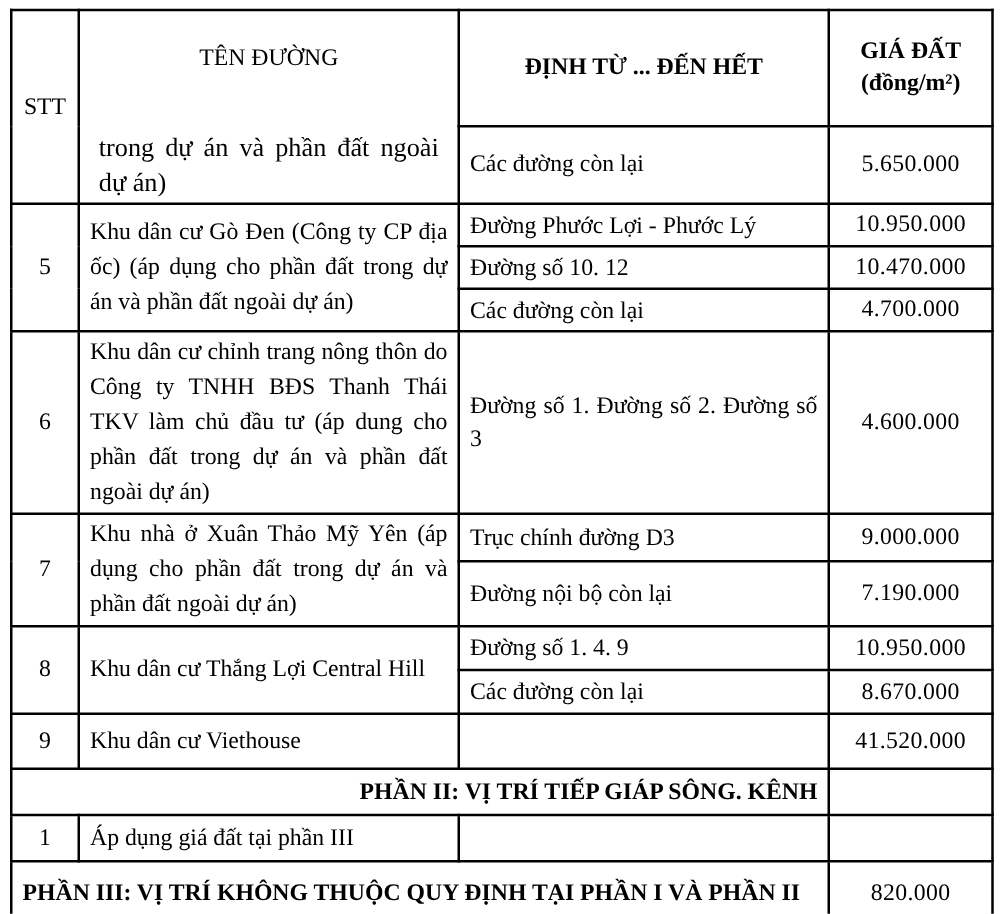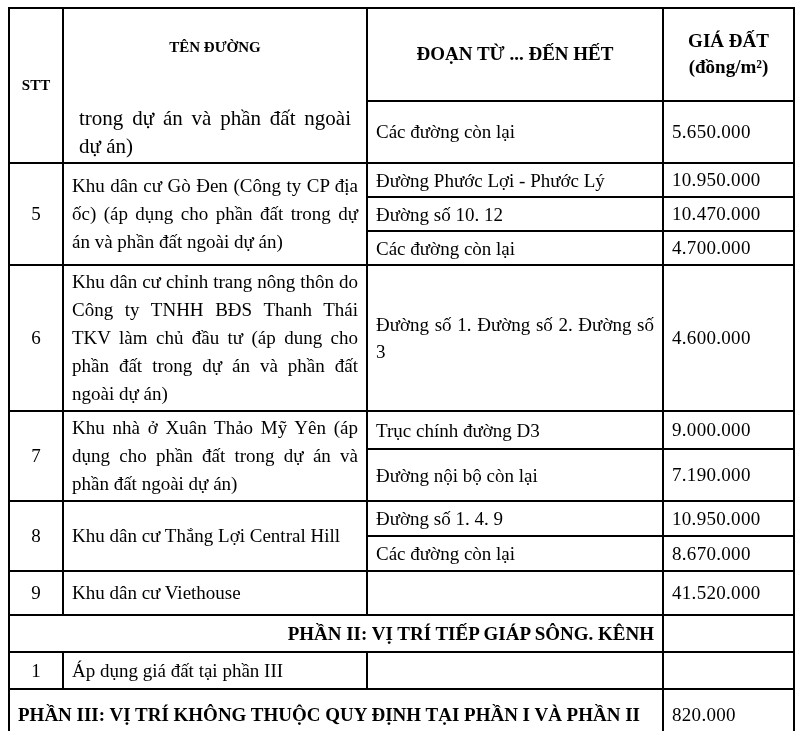--- a/index.html
+++ b/index.html
@@ -27,35 +27,35 @@
     font-size: 19px;
     vertical-align: middle;
     padding: 2px 8px;
     overflow: hidden;
     box-sizing: border-box;
   }
   
   .c-stt  { text-align: center; padding: 0 2px; }
   .c-name { text-align: justify; line-height: 28px; padding: 2px 7px; margin-left: 38px; }
   .c-seg  { text-align: justify; line-height: 27px; padding: 2px 8px; }
-  .c-price{ padding: 0 4px; letter-spacing: 0.3px; }
+  .c-price{ text-align: center; padding: 0 4px; letter-spacing: 0.3px; }
   
   .head {
     font-weight: bold;
     text-align: center;
     line-height: 26px;
   }
   .merged-top { vertical-align: top; padding: 0; }
   .hdr-box {
     height: 72px;
     display: flex;
     align-items: center;
     justify-content: center;
-    font-weight: bold;
-    font-size: 15px;
+    font-weight: normal;
+    font-size: 19px;
   }
   .cont-text {
     text-align: justify;
     line-height: 28px;
     padding: 1px 7px 0 7px;
     font-size: 21px;
     margin-top: 20px;
   }
   
   .part-title {
@@ -96,21 +96,21 @@
 
     <tbody>
         <tr class="h-head">
       <td class="merged-top" rowspan="2">
         <div class="hdr-box">STT</div>
       </td>
       <td class="merged-top" rowspan="2">
         <div class="hdr-box">TÊN ĐƯỜNG</div>
         <div class="cont-text">trong dự án và phần đất ngoài dự án)</div>
       </td>
-      <td class="head">ĐOẠN TỪ ... ĐẾN HẾT</td>
+      <td class="head">ĐỊNH TỪ ... ĐẾN HẾT</td>
       <td class="head">
         <div>GIÁ ĐẤT</div>
         <div>(đồng/m²)</div>
       </td>
     </tr>
 
     <tr class="h-cont">
       <td class="c-seg">Các đường còn lại</td>
       <td class="c-price">5.650.000</td>
     </tr>

